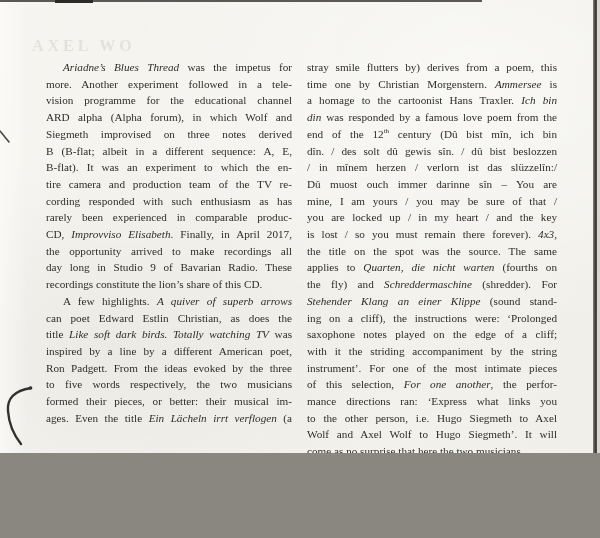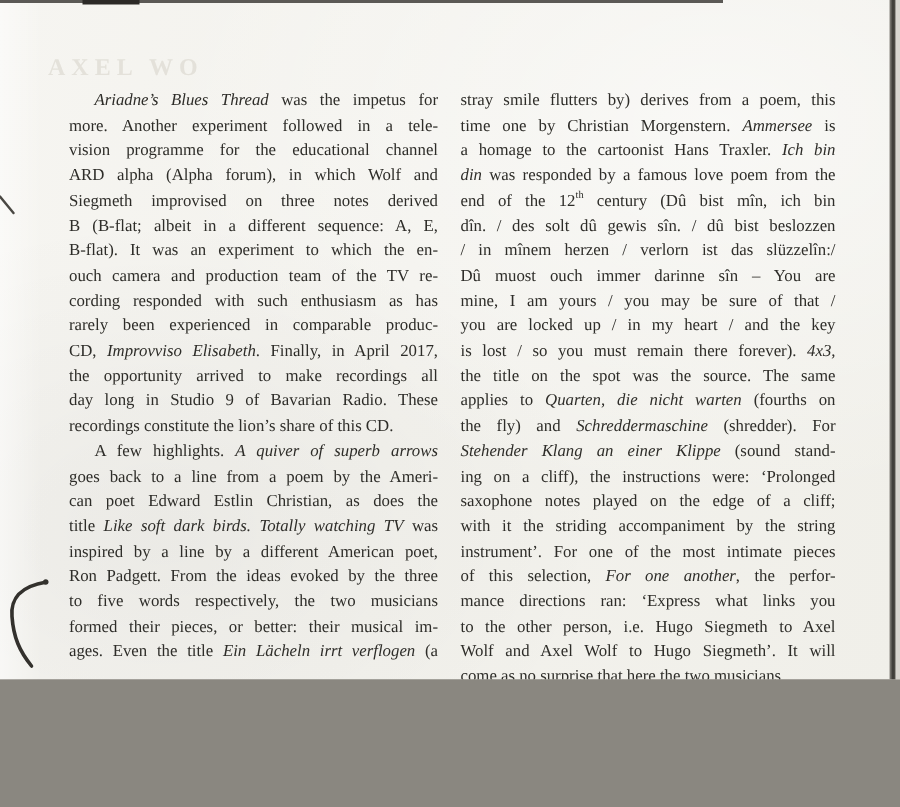--- a/index.html
+++ b/index.html
@@ -58,29 +58,28 @@
   <div class="ghost">AXEL WO</div>
 
   <div class="col col-left">
       <div class="line j ind"><span class="it">Ariadne’s Blues Thread</span><span class="rm"> was the impetus for</span></div>
       <div class="line j"><span class="rm">more. Another experiment followed in a tele-</span></div>
       <div class="line j"><span class="rm">vision programme for the educational channel</span></div>
       <div class="line j"><span class="rm">ARD alpha (Alpha forum), in which Wolf and</span></div>
       <div class="line j"><span class="rm">Siegmeth improvised on three notes derived</span></div>
       <div class="line j"><span class="rm">B (B-flat; albeit in a different sequence: A, E,</span></div>
       <div class="line j"><span class="rm">B-flat). It was an experiment to which the en-</span></div>
-      <div class="line j"><span class="rm">ouch camera and production team of the TV re-</span></div>
+      <div class="line j"><span class="rm">tire camera and production team of the TV re-</span></div>
       <div class="line j"><span class="rm">cording responded with such enthusiasm as has</span></div>
       <div class="line j"><span class="rm">rarely been experienced in comparable produc-</span></div>
       <div class="line j"><span class="rm">CD, </span><span class="it">Improvviso Elisabeth</span><span class="rm">. Finally, in April 2017,</span></div>
       <div class="line j"><span class="rm">the opportunity arrived to make recordings all</span></div>
       <div class="line j"><span class="rm">day long in Studio 9 of Bavarian Radio. These</span></div>
       <div class="line"><span class="rm">recordings constitute the lion’s share of this CD.</span></div>
       <div class="line j ind"><span class="rm">A few highlights. </span><span class="it">A quiver of superb arrows</span></div>
-      <div class="line j"><span class="rm">goes back to a line from a poem by the Ameri-</span></div>
       <div class="line j"><span class="rm">can poet Edward Estlin Christian, as does the</span></div>
       <div class="line j"><span class="rm">title </span><span class="it">Like soft dark birds. Totally watching TV</span><span class="rm"> was</span></div>
       <div class="line j"><span class="rm">inspired by a line by a different American poet,</span></div>
       <div class="line j"><span class="rm">Ron Padgett. From the ideas evoked by the three</span></div>
       <div class="line j"><span class="rm">to five words respectively, the two musicians</span></div>
       <div class="line j"><span class="rm">formed their pieces, or better: their musical im-</span></div>
       <div class="line j"><span class="rm">ages. Even the title </span><span class="it">Ein Lächeln irrt verflogen</span><span class="rm"> (a</span></div>
     </div>
   <div class="col col-right">
       <div class="line j"><span class="rm">stray smile flutters by) derives from a poem, this</span></div>

